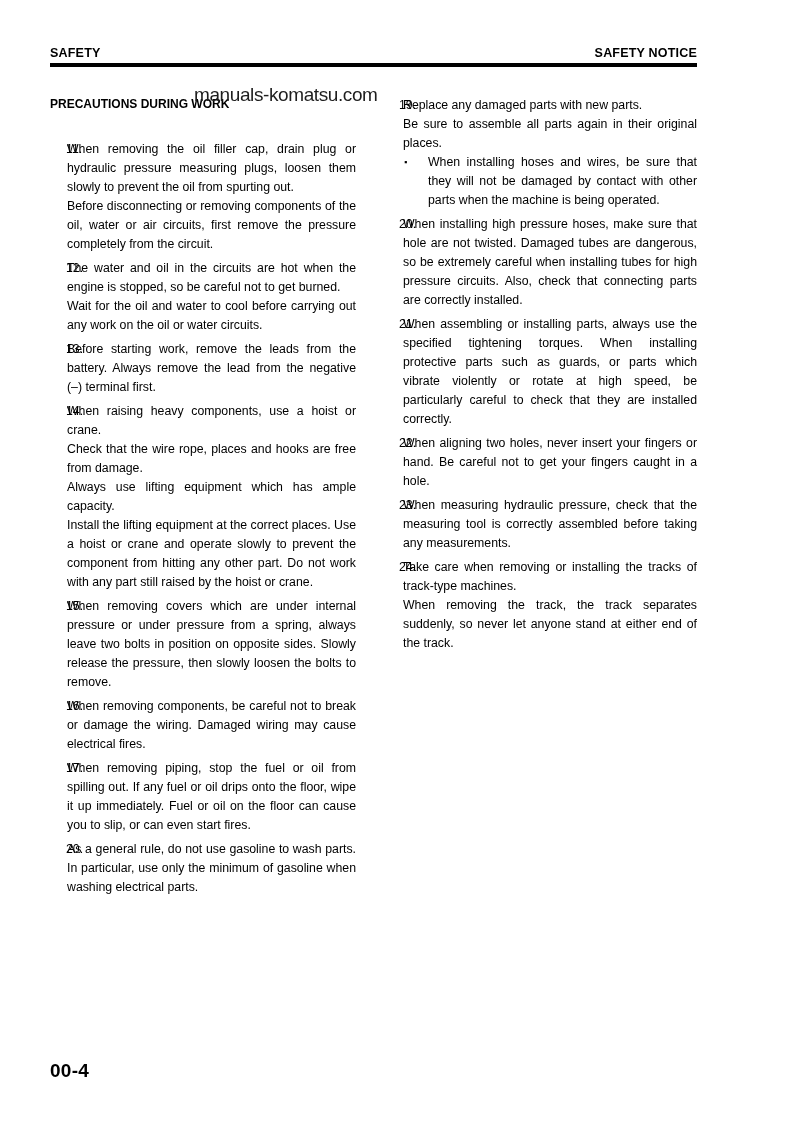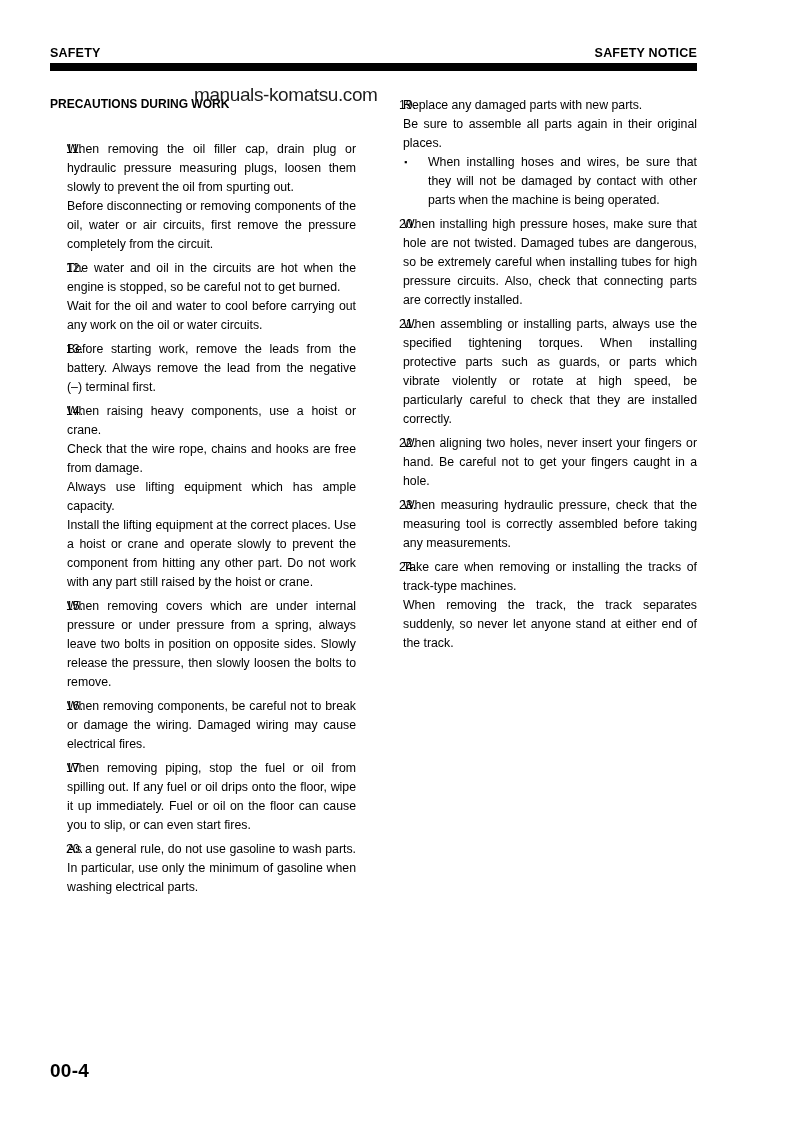--- a/index.html
+++ b/index.html
@@ -11,21 +11,21 @@
     position:relative;
     overflow:hidden;
     -webkit-font-smoothing:none;
   }
   .page{position:absolute;inset:0;}
 
   
   .header{
     position:absolute;left:50px;top:46px;width:647px;
     display:flex;justify-content:space-between;align-items:flex-end;
-    border-bottom:8px solid #ec4899;
+    border-bottom:4px solid #ec4899;
     padding-bottom:3px;
     font-weight:bold;font-size:12.5px;letter-spacing:.2px;
   }
 
   
   .watermark{
     position:absolute;left:194px;top:84px;
     font-size:19px;letter-spacing:-0.4px;
     color:rgba(30,30,30,0.88);
     white-space:nowrap;
@@ -90,21 +90,21 @@
         <p>The water and oil in the circuits are hot when the engine is stopped, so be careful not to get burned.</p>
         <p>Wait for the oil and water to cool before carrying out any work on the oil or water circuits.</p>
       </div>
       <div class="item">
         <span class="num">13.</span>
         <p>Before starting work, remove the leads from the battery. Always remove the lead from the negative (–) terminal first.</p>
       </div>
       <div class="item">
         <span class="num">14.</span>
         <p>When raising heavy components, use a hoist or crane.</p>
-        <p>Check that the wire rope, chains and hooks are free from damage.</p>
+        <p>Check that the wire rope, places and hooks are free from damage.</p>
         <p>Always use lifting equipment which has ample capacity.</p>
         <p>Install the lifting equipment at the correct places. Use a hoist or crane and operate slowly to prevent the component from hitting any other part. Do not work with any part still raised by the hoist or crane.</p>
       </div>
       <div class="item">
         <span class="num">15.</span>
         <p>When removing covers which are under internal pressure or under pressure from a spring, always leave two bolts in position on opposite sides. Slowly release the pressure, then slowly loosen the bolts to remove.</p>
       </div>
       <div class="item">
         <span class="num">16.</span>
         <p>When removing components, be careful not to break or damage the wiring. Damaged wiring may cause electrical fires.</p>

